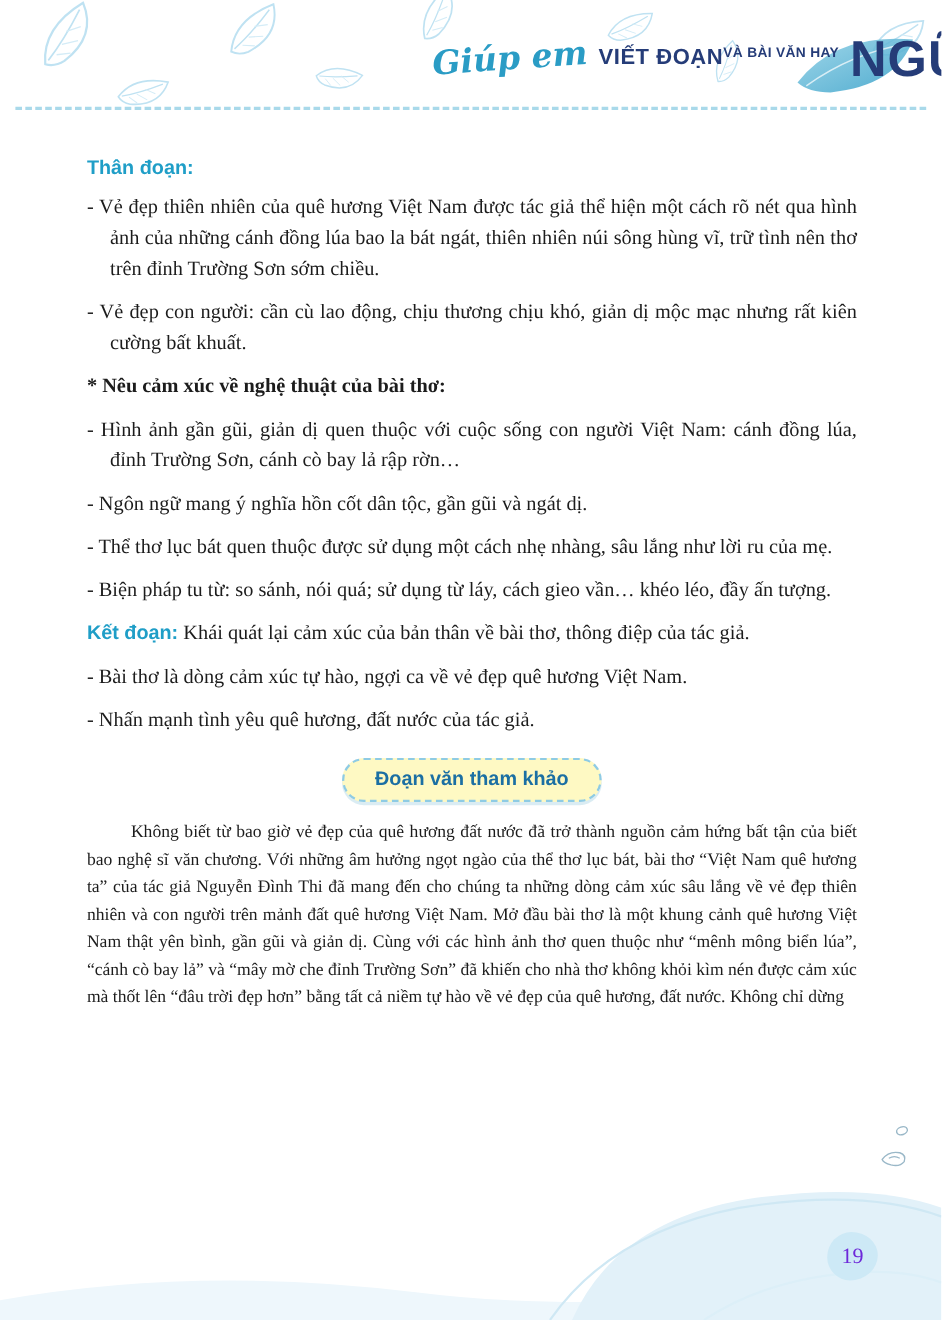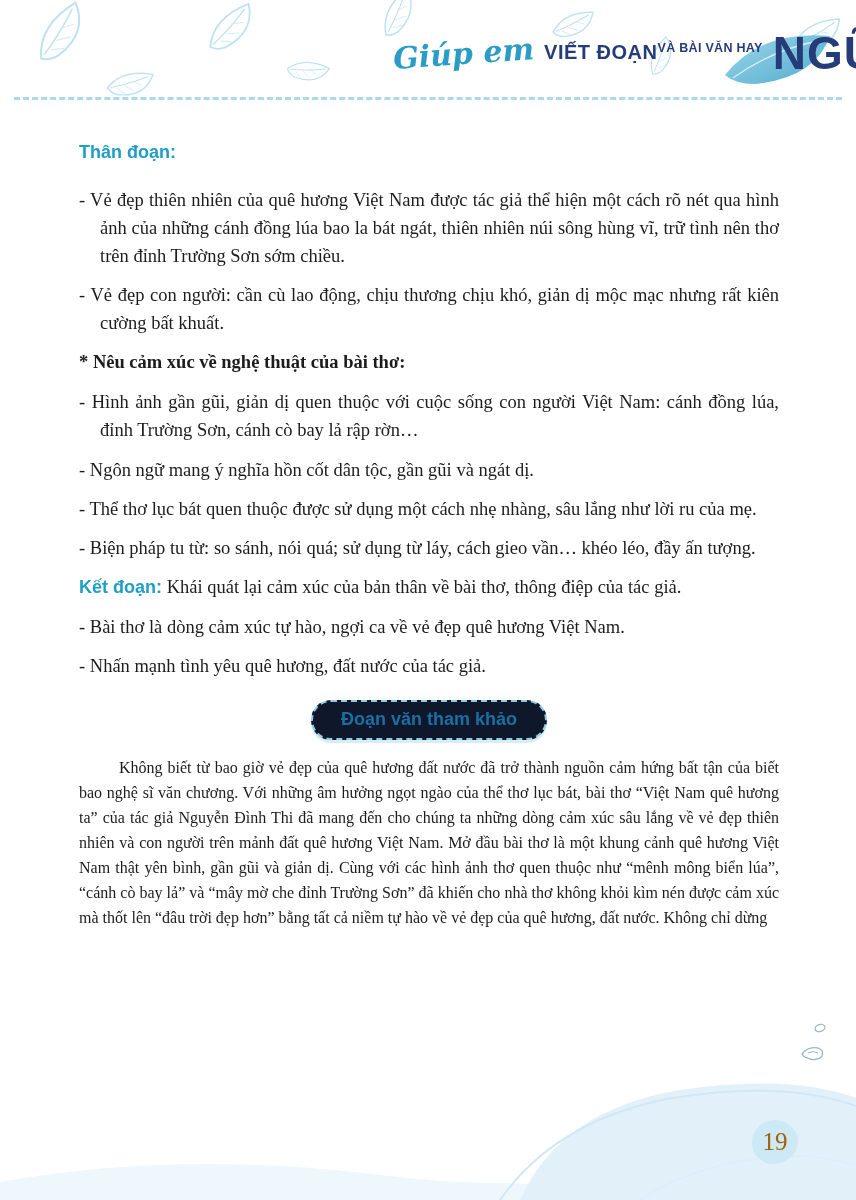--- a/index.html
+++ b/index.html
@@ -47,59 +47,59 @@
     font-family:"Liberation Sans", sans-serif;font-weight:bold;
     font-size:46px;color:var(--navy);letter-spacing:1px;line-height:1;
   }
   
   .content{position:absolute;top:142px;left:79px;width:700px;}
   .teal-label{
     color:var(--accent-teal);
     font-family:"Liberation Sans", sans-serif;
     font-weight:bold;font-size:18px;
   }
-  .than-doan{margin:0 0 23px 0;}
+  .than-doan{margin:0 0 12px 0;}
   .section-heading{
     font-weight:bold;font-size:18.5px;line-height:1.5;
     margin:4px 0 12px 0;
   }
   .hang{
     padding-left:21px;text-indent:-21px;
     text-align:justify;font-size:18.5px;line-height:1.52;
     margin:0 0 11px 0;
   }
   .kd-line{
     font-size:18.5px;line-height:1.52;margin:2px 0 12px 0;
     text-align:justify;
   }
   .badge-wrap{text-align:center;margin:20px 0 16px 0;}
   .badge{
     display:inline-block;
-    background:#0f172a;
+    background:#fef9c3;
     border:2px dashed #8ecbe4;
     border-radius:22px;
     padding:7px 28px 8px;
     font-family:"Liberation Sans", sans-serif;
     font-weight:bold;font-size:18px;color:var(--badge-text);
     box-shadow:0 3px 0 rgba(150,200,220,.35);
   }
   .ref-par{
     text-align:justify;text-indent:40px;
     font-size:16px;line-height:1.56;margin:6px 0 0 0;
   }
   
   .bottom-deco{position:absolute;right:0;bottom:0;pointer-events:none;}
   .side-doodle{position:absolute;right:22px;top:1020px;}
   .page-num{
     position:absolute;right:58px;bottom:36px;
     width:46px;height:44px;
     background:#cde9f6;
     border-radius:48% 52% 55% 45% / 52% 48% 52% 48%;
     display:flex;align-items:center;justify-content:center;
-    font-size:25px;color:#a16207;font-family:"Liberation Serif", serif;
+    font-size:20px;color:#6d28d9;font-family:"Liberation Serif", serif;
   }
 </style>
 </head>
 <body>
 
 <div class="page">
 
   <div class="header">
     <svg class="header-deco" width="856" height="110" viewBox="0 0 856 110" fill="none" xmlns="http://www.w3.org/2000/svg">
       <defs>

